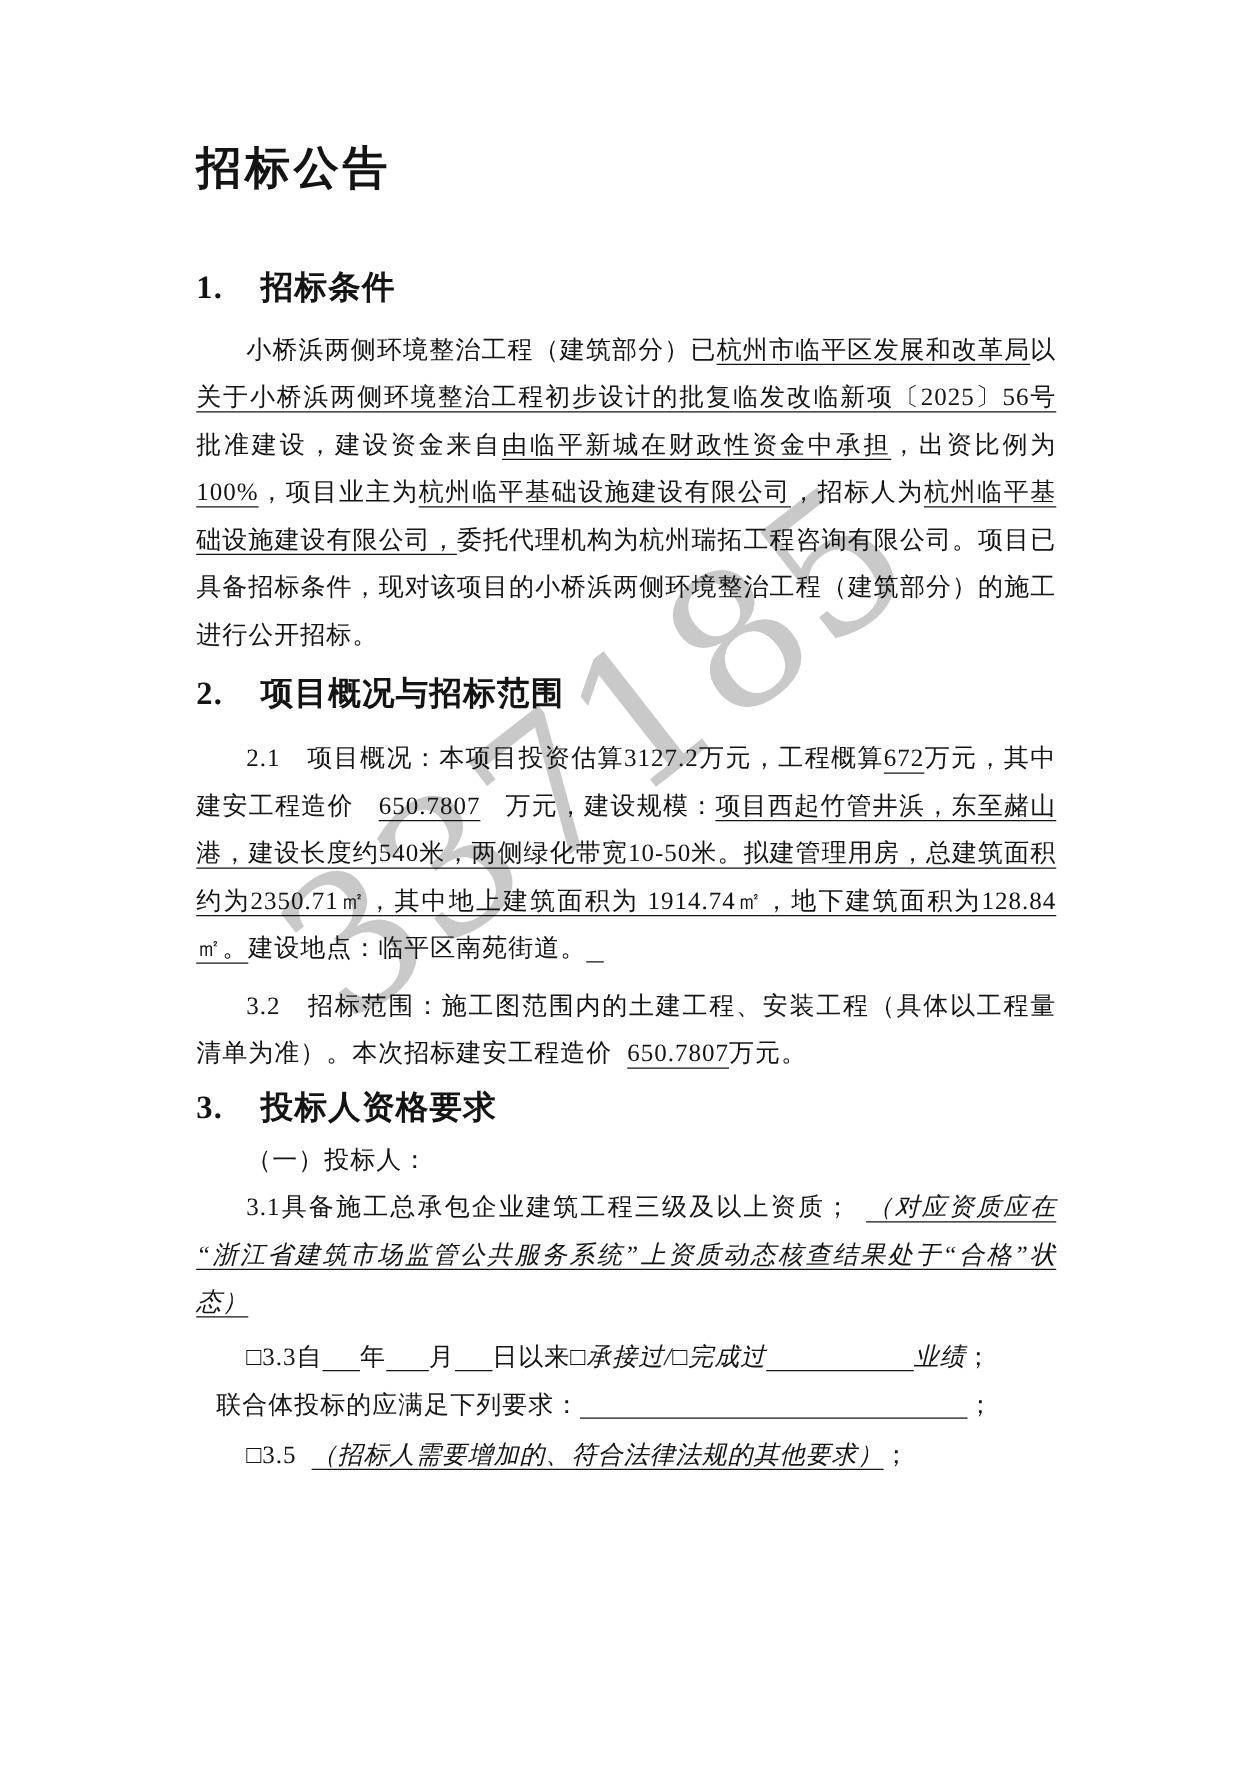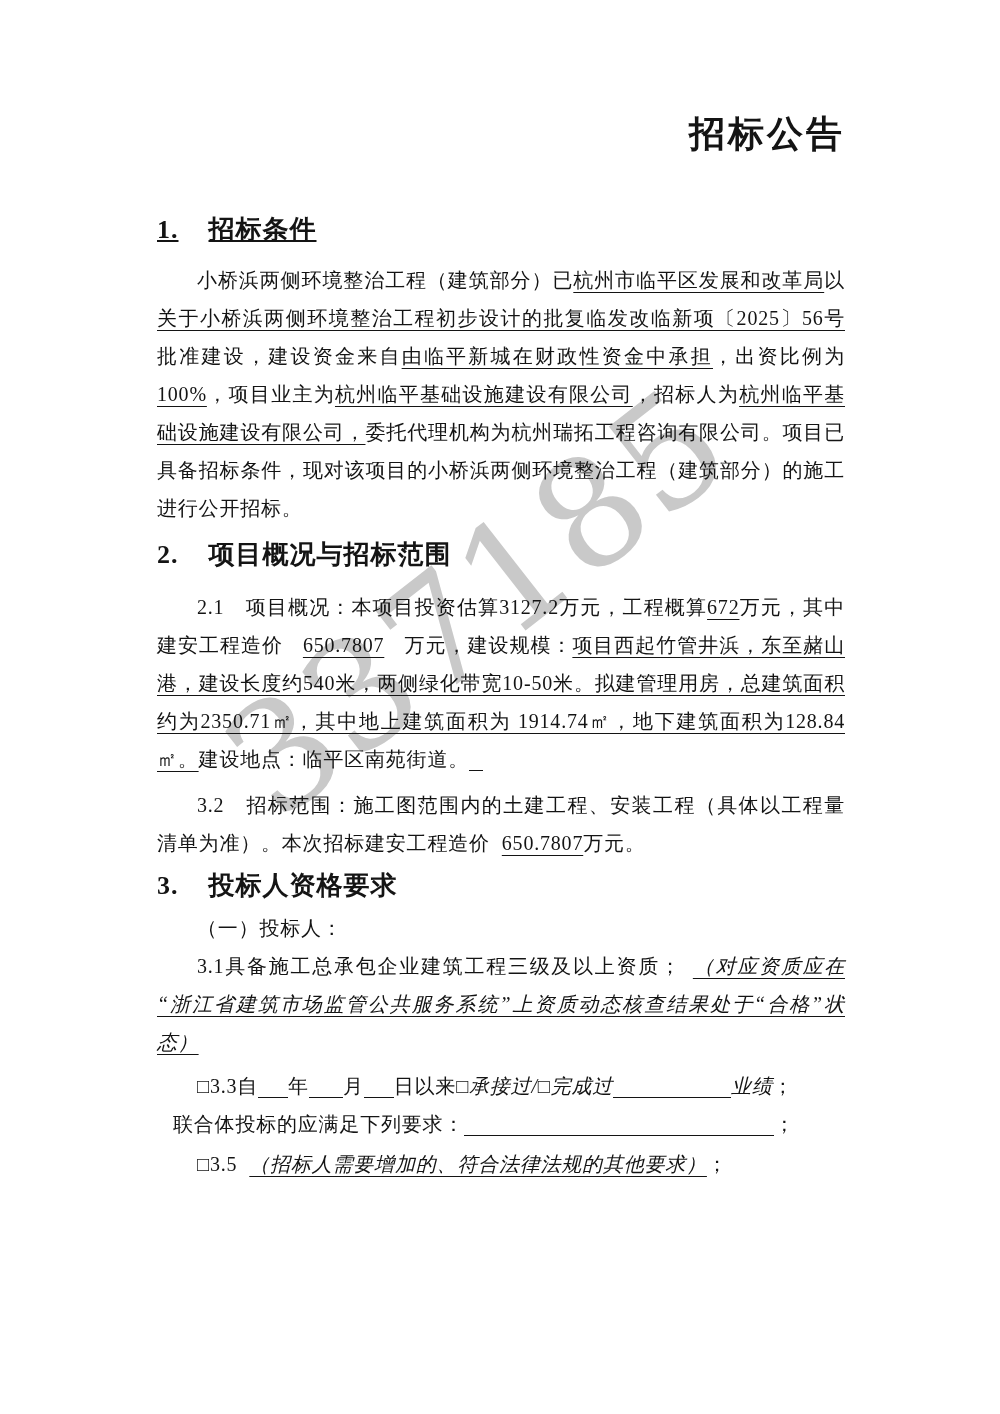--- a/index.html
+++ b/index.html
@@ -28,37 +28,37 @@
     white-space:nowrap;
   }
   .content {
     position:absolute;
     left:157px; top:0;
     width:688px;
     z-index:1;
   }
   .doc-title {
     margin:112px 0 0 0;
-    text-align:right;
+    text-align:left;
     font-family:"Liberation Sans", sans-serif;
     font-size:36px;
     line-height:44px;
     font-weight:700;
     letter-spacing:3px;
   }
   .sec {
     margin:0;
     font-family:"Liberation Sans", sans-serif;
     font-size:26px;
     line-height:34px;
     font-weight:700;
     letter-spacing:1px;
   }
   .sec .sec-num { font-family:"Liberation Serif", serif; margin-right:30px; }
-  #sec1 { margin-top:56px;text-decoration:underline; }
+  #sec1 { margin-top:56px; }
   #sec2 { margin-top:10px; }
   #sec3 { margin-top:6px; }
   p.body {
     margin:0;
     font-size:20px;
     line-height:38px;
     letter-spacing:0.8px;
     text-align:justify;
   }
   p.indent { text-indent:2em; }

